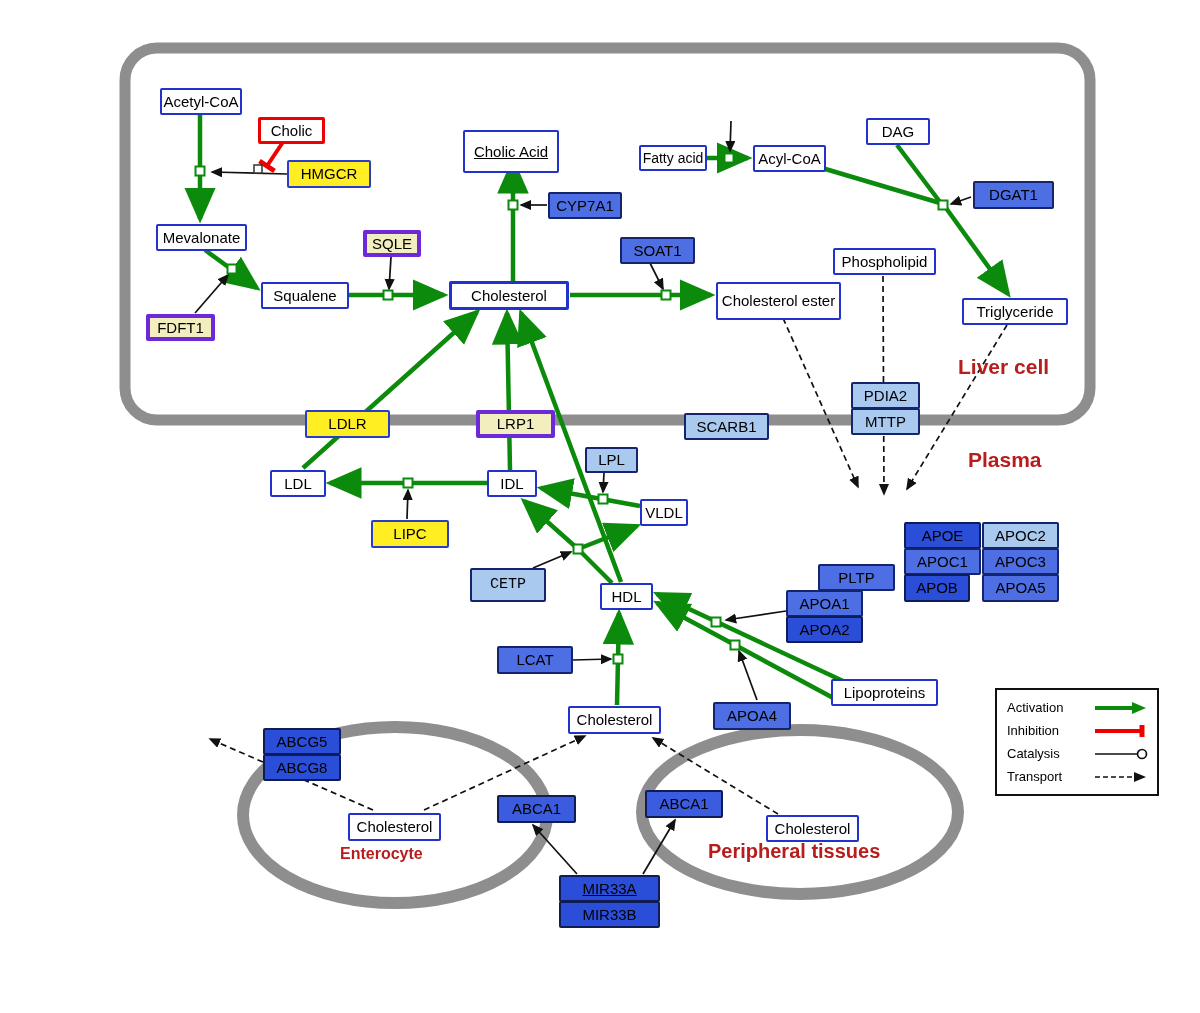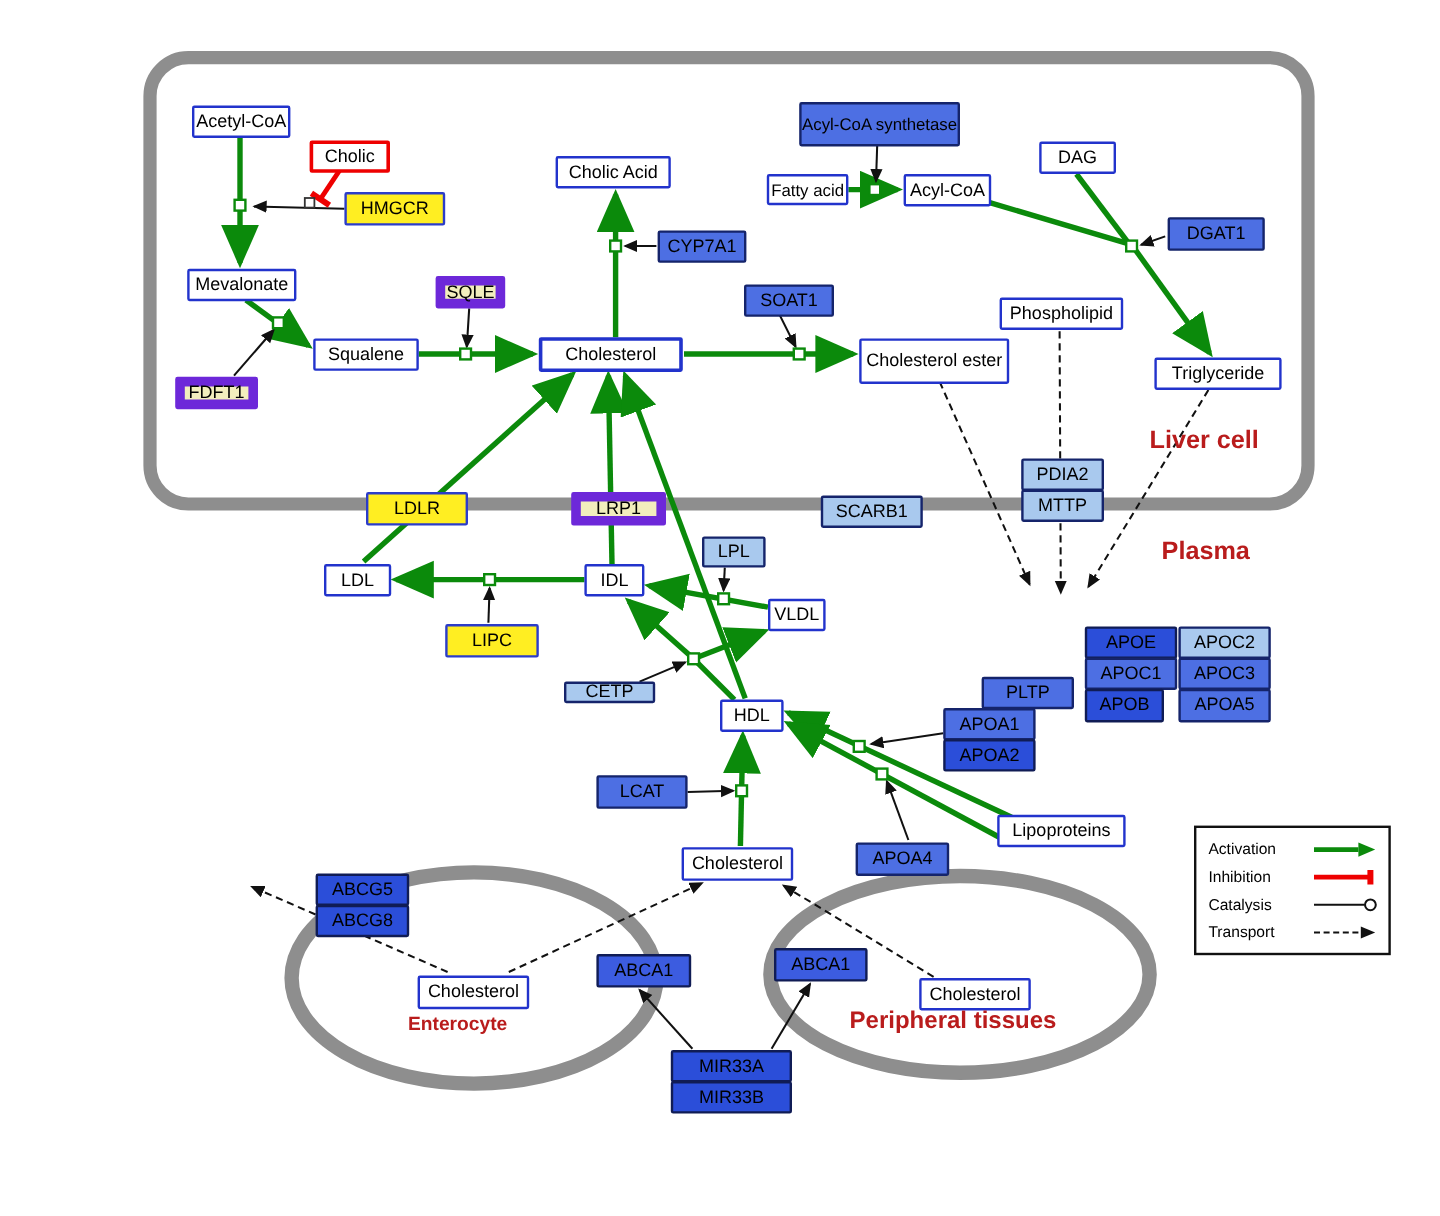--- a/index.html
+++ b/index.html
@@ -5,21 +5,21 @@
   html,body{margin:0;padding:0;background:#fff;}
   .canvas{position:relative;width:1200px;height:1013px;background:#ffffff;
     font-family:"Liberation Sans",sans-serif;overflow:hidden;}
   svg.layer{position:absolute;left:0;top:0;}
   .node{position:absolute;display:flex;align-items:center;justify-content:center;
     text-align:center;font-size:15px;color:#000;box-sizing:border-box;
     background:#fff;border:2px solid #2233cc;border-radius:2px;line-height:1.05;cursor:pointer;}
   .bold3{border-width:3px;}
   .redborder{border:3px solid #ee0000;}
   .yellow{background:#ffee22;border:2px solid #2b3cc9;}
-  .paleyellow{background:#f2eebd;border:8px solid #6d28d9;}
+  .paleyellow{background:#f2eebd;border:4px solid #6d28d9;}
   .medblue{background:#4d6fe3;border:2px solid #15246b;}
   .lightblue{background:#a9c9ee;border:2px solid #15246b;}
   .darkblue{background:#2b4ed9;border:2px solid #101c55;}
   .abca{background:#3c5ce0;border:2px solid #101c55;}
   .f14{font-size:14px;}
   .grouplabel{position:absolute;font-weight:bold;color:#b91c1c;font-size:21px;}
   .legend{position:absolute;left:995px;top:688px;width:164px;background:#fff;
     border:2px solid #111;box-sizing:border-box;padding:6px 8px 6px 10px;}
   .lrow{display:flex;align-items:center;justify-content:space-between;height:23px;
     font-size:13px;color:#000;}
@@ -120,44 +120,43 @@
   </svg>
 
   <div class="node" style="left:160px;top:88px;width:82px;height:27px;">Acetyl-CoA</div>
   <div class="node redborder" style="left:258px;top:117px;width:67px;height:27px;">Cholic</div>
   <div class="node yellow" style="left:287px;top:160px;width:84px;height:28px;">HMGCR</div>
   <div class="node" style="left:156px;top:224px;width:91px;height:27px;">Mevalonate</div>
   <div class="node paleyellow" style="left:363px;top:230px;width:58px;height:27px;">SQLE</div>
   <div class="node paleyellow" style="left:146px;top:314px;width:69px;height:27px;">FDFT1</div>
   <div class="node" style="left:261px;top:282px;width:88px;height:27px;">Squalene</div>
   <div class="node bold3" style="left:449px;top:281px;width:120px;height:29px;">Cholesterol</div>
-  <div class="node" style="left:463px;top:130px;width:96px;height:27px;">Cholic Acid</div>
+  <div class="node" style="left:463px;top:130px;width:96px;height:43px;text-decoration:underline;">Cholic Acid</div>
   <div class="node medblue" style="left:548px;top:192px;width:74px;height:27px;">CYP7A1</div>
   <div class="node medblue" style="left:620px;top:237px;width:75px;height:27px;">SOAT1</div>
   <div class="node" style="left:716px;top:282px;width:125px;height:38px;">Cholesterol ester</div>
-  <div class="node medblue f14" style="left:666px;top:85px;width:134px;height:37px;">Acyl-CoA synthetase</div>
   <div class="node f14" style="left:639px;top:145px;width:68px;height:26px;">Fatty acid</div>
   <div class="node" style="left:753px;top:145px;width:73px;height:27px;">Acyl-CoA</div>
   <div class="node" style="left:866px;top:118px;width:64px;height:27px;">DAG</div>
   <div class="node medblue" style="left:973px;top:181px;width:81px;height:28px;">DGAT1</div>
   <div class="node" style="left:833px;top:248px;width:103px;height:27px;">Phospholipid</div>
   <div class="node" style="left:962px;top:298px;width:106px;height:27px;">Triglyceride</div>
   <div class="node lightblue" style="left:851px;top:382px;width:69px;height:27px;">PDIA2</div>
   <div class="node lightblue" style="left:851px;top:408px;width:69px;height:27px;">MTTP</div>
 
   <div class="node yellow" style="left:305px;top:410px;width:85px;height:28px;">LDLR</div>
   <div class="node paleyellow" style="left:476px;top:410px;width:79px;height:28px;">LRP1</div>
   <div class="node lightblue" style="left:684px;top:413px;width:85px;height:27px;">SCARB1</div>
 
   <div class="node" style="left:270px;top:470px;width:56px;height:27px;">LDL</div>
   <div class="node" style="left:487px;top:470px;width:50px;height:27px;">IDL</div>
   <div class="node lightblue" style="left:585px;top:447px;width:53px;height:26px;">LPL</div>
   <div class="node" style="left:640px;top:499px;width:48px;height:27px;">VLDL</div>
   <div class="node yellow" style="left:371px;top:520px;width:78px;height:28px;">LIPC</div>
-  <div class="node lightblue" style="left:470px;top:568px;width:76px;height:18px;">CETP</div>
+  <div class="node lightblue" style="left:470px;top:568px;width:76px;height:34px;font-family:Liberation Mono, monospace;">CETP</div>
   <div class="node" style="left:600px;top:583px;width:53px;height:27px;">HDL</div>
   <div class="node medblue" style="left:497px;top:646px;width:76px;height:28px;">LCAT</div>
   <div class="node medblue" style="left:786px;top:564px;width:77px;height:27px;margin-left:32px;">PLTP</div>
   <div class="node medblue" style="left:786px;top:590px;width:77px;height:27px;">APOA1</div>
   <div class="node darkblue" style="left:786px;top:616px;width:77px;height:27px;">APOA2</div>
   <div class="node medblue" style="left:713px;top:702px;width:78px;height:28px;">APOA4</div>
   <div class="node" style="left:831px;top:679px;width:107px;height:27px;">Lipoproteins</div>
   <div class="node darkblue" style="left:904px;top:522px;width:77px;height:27px;">APOE</div>
   <div class="node lightblue" style="left:982px;top:522px;width:77px;height:27px;">APOC2</div>
   <div class="node medblue" style="left:904px;top:548px;width:77px;height:27px;">APOC1</div>
@@ -165,21 +164,21 @@
   <div class="node darkblue" style="left:904px;top:574px;width:66px;height:28px;">APOB</div>
   <div class="node medblue" style="left:982px;top:574px;width:77px;height:28px;">APOA5</div>
   <div class="node" style="left:568px;top:706px;width:93px;height:28px;">Cholesterol</div>
 
   <div class="node darkblue" style="left:263px;top:728px;width:78px;height:27px;">ABCG5</div>
   <div class="node darkblue" style="left:263px;top:754px;width:78px;height:27px;">ABCG8</div>
   <div class="node" style="left:348px;top:813px;width:93px;height:28px;">Cholesterol</div>
   <div class="node abca" style="left:497px;top:795px;width:79px;height:28px;">ABCA1</div>
   <div class="node abca" style="left:645px;top:790px;width:78px;height:28px;">ABCA1</div>
   <div class="node" style="left:766px;top:815px;width:93px;height:27px;">Cholesterol</div>
-  <div class="node darkblue" style="left:559px;top:875px;width:101px;height:27px;">MIR33A</div>
+  <div class="node darkblue" style="left:559px;top:875px;width:101px;height:27px;text-decoration:underline;">MIR33A</div>
   <div class="node darkblue" style="left:559px;top:901px;width:101px;height:27px;">MIR33B</div>
 
   <div class="grouplabel" style="left:958px;top:355px;">Liver cell</div>
   <div class="grouplabel" style="left:968px;top:448px;">Plasma</div>
   <div class="grouplabel" style="left:340px;top:845px;font-size:16px;">Enterocyte</div>
   <div class="grouplabel" style="left:708px;top:840px;font-size:20px;">Peripheral tissues</div>
 
   <div class="legend">
     <div class="lrow">
       <span>Activation</span>

